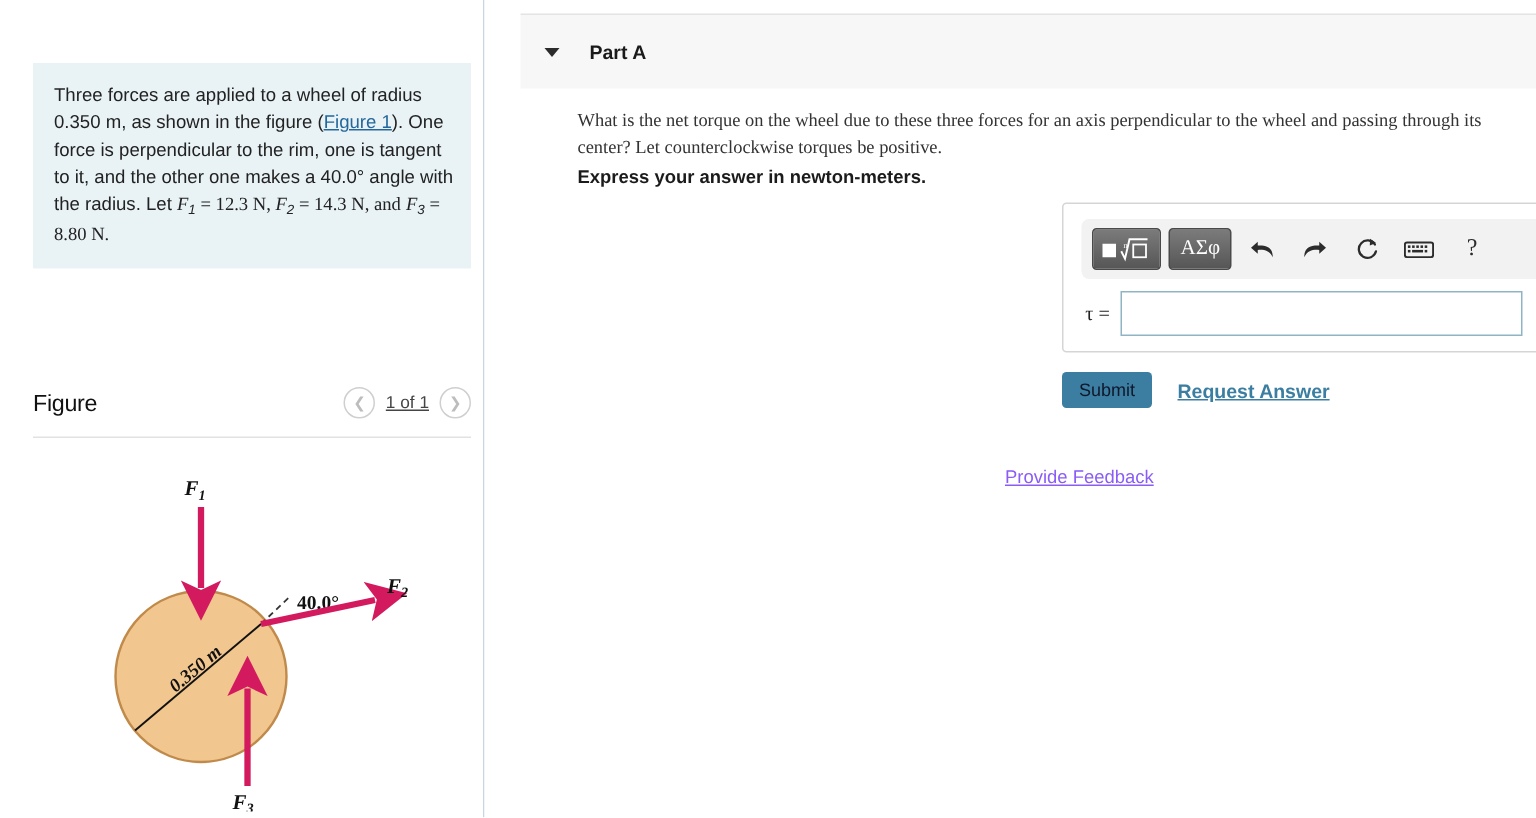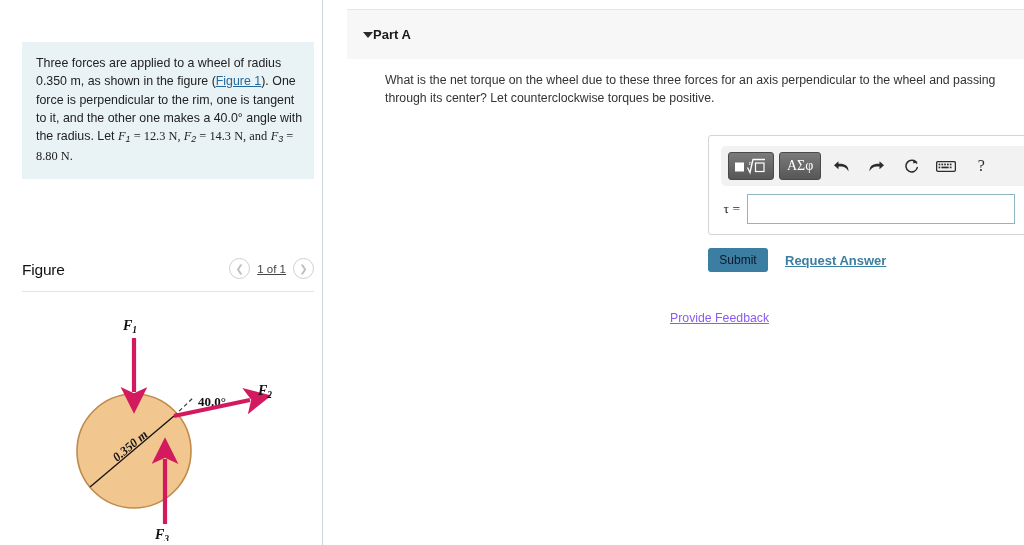--- a/index.html
+++ b/index.html
@@ -136,31 +136,33 @@
   }
   #parta-caret {
     margin-left: 16px;
     width: 0; height: 0;
     border-left: 5.5px solid transparent;
     border-right: 5.5px solid transparent;
     border-top: 6.5px solid #2b2b2b;
     cursor: pointer;
   }
   #parta-title {
+    margin-left: 20px;
     font-size: 13px;
     font-weight: bold;
     color: #1a1a1a;
   }
   #question-text {
     position: absolute;
     left: 62px; top: 72px;
     width: 622px;
     font-size: 12.3px;
     line-height: 1.46;
     color: #333;
+    font-family: Liberation Serif, serif;
   }
   #express-line {
     position: absolute;
     left: 62px; top: 111px;
     font-size: 12.3px;
     font-weight: bold;
     color: #1b1b1b;
   }
 
   
@@ -334,20 +336,21 @@
 
   <div id="right-panel">
 
     <div id="parta-topline"></div>
     <div id="parta-header">
       <div id="parta-caret"></div>
       <div id="parta-title">Part A</div>
     </div>
 
     <div id="question-text">What is the net torque on the wheel due to these three forces for an axis perpendicular to the wheel and passing through its center? Let counterclockwise torques be positive.</div>
+    <div id="express-line">Express your answer in newton-meters.</div>
 
     <div id="answer-box">
 
       <div id="answer-toolbar">
 
         <div class="tb-gray-btn" style="width:46px;">
           <svg width="34" height="18" viewBox="0 0 34 18">
             <rect x="1" y="5.5" width="9" height="9" fill="#fff"></rect>
             <path d="M13.5 10.5 L16 15.5 L19 2.5 L31 2.5" stroke="#fff" stroke-width="1.3" fill="none"></path>
             <rect x="21.5" y="6" width="8.5" height="8.5" fill="none" stroke="#fff" stroke-width="1.2"></rect>

